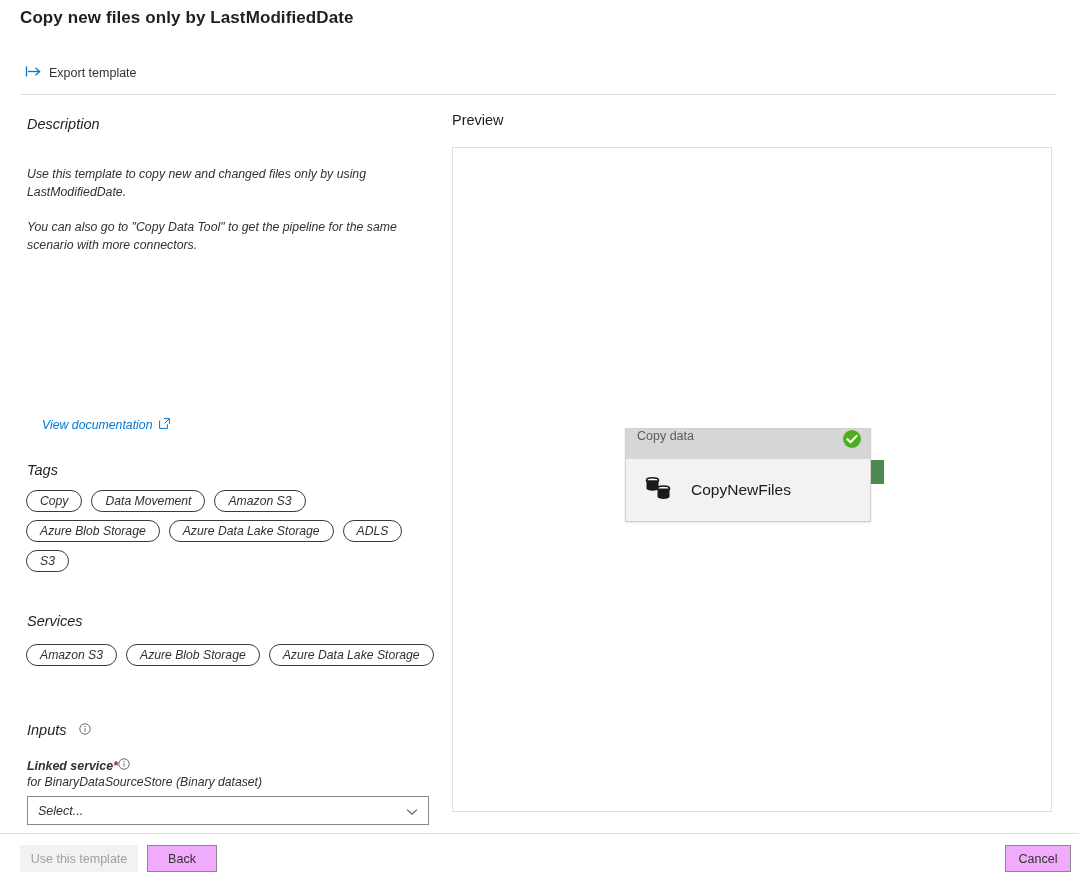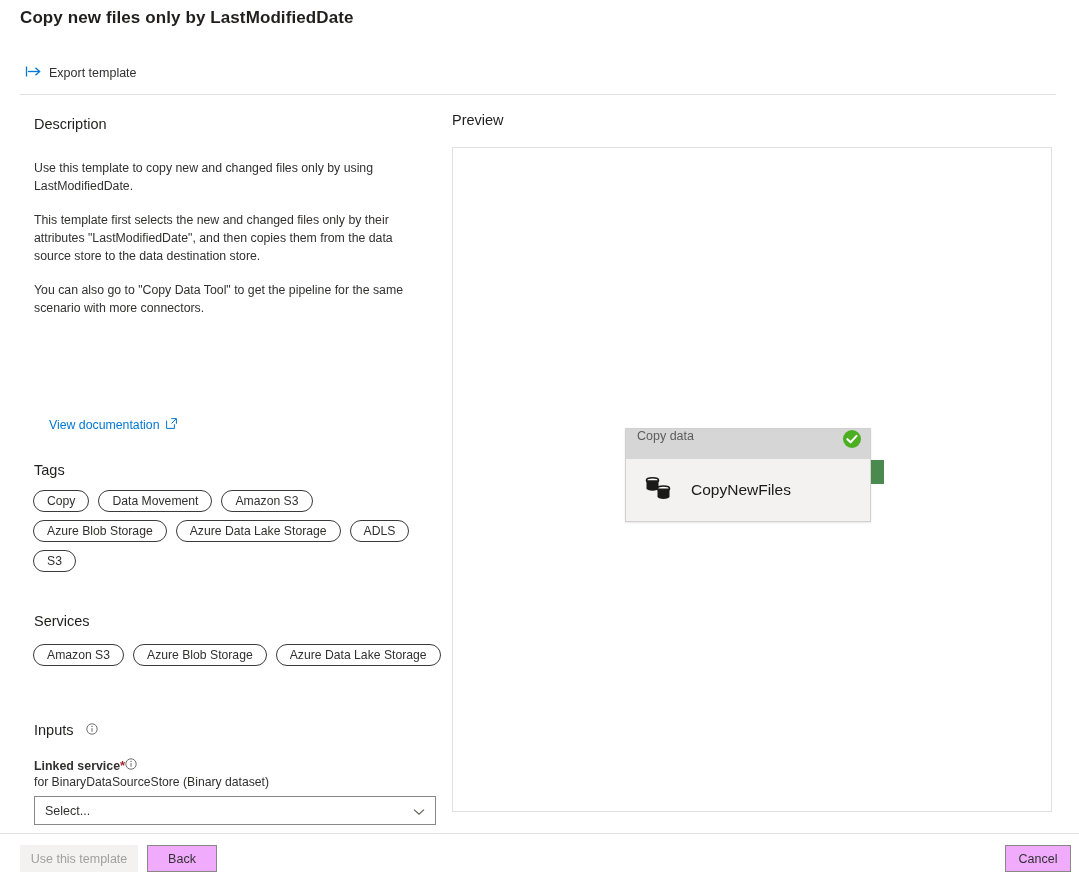--- a/index.html
+++ b/index.html
@@ -46,42 +46,43 @@
   .header-divider {
     position: absolute;
     left: 20px; top: 94px;
     width: 1036px; height: 1px;
     background: #e1dfdd;
   }
 
   
   .left-pane {
     position: absolute;
-    left: 11px; top: 100px;
+    left: 4px; top: 100px;
     width: 438px; height: 732px;
     overflow: hidden;
+    font-style: italic;
   }
 
   .section-head {
     font-size: 14.5px;
     font-weight: normal;
     color: #201f1e;
     margin: 0;
   }
   .desc-head { position: absolute; left: 23px; top: 16px; }
 
   .desc-body {
     position: absolute;
     left: 23px; top: 48px;
     width: 392px;
     font-size: 12.3px;
     line-height: 18px;
     color: #323130;
   }
-  .desc-body p { margin: 11px 0 16px 0; }
+  .desc-body p { margin: 17px 0 16px 0; }
 
   .doc-link {
     position: absolute;
     left: 30px; top: 318px;
     font-size: 12.3px;
     color: #0078d4;
     text-decoration: none;
     display: inline-flex;
     align-items: center;
     gap: 6px;
@@ -266,21 +267,20 @@
   </div>
 
   <div class="header-divider"></div>
 
   <div class="left-pane">
 
     <div class="section-head desc-head">Description</div>
 
     <div class="desc-body">
       <p>Use this template to copy new and changed files only by using LastModifiedDate.</p>
-      <p>This template first selects the new and changed files only by their attributes "LastModifiedDate", and then copies them from the data source store to the data destination store.</p>
       <p>You can also go to "Copy Data Tool" to get the pipeline for the same scenario with more connectors.</p>
     </div>
 
     <a class="doc-link">
       <span>View documentation</span>
       <span>
         <svg width="11" height="11" viewBox="0 0 11 11">
           <path d="M0.6 2.6 L0.6 10.4 L8.4 10.4 L8.4 6.2" stroke="#0078d4" stroke-width="1" fill="none"></path>
           <path d="M5.2 0.6 L10.4 0.6 L10.4 5.8" stroke="#0078d4" stroke-width="1" fill="none"></path>
           <path d="M10.2 0.8 L5.6 5.4" stroke="#0078d4" stroke-width="1" fill="none"></path>

